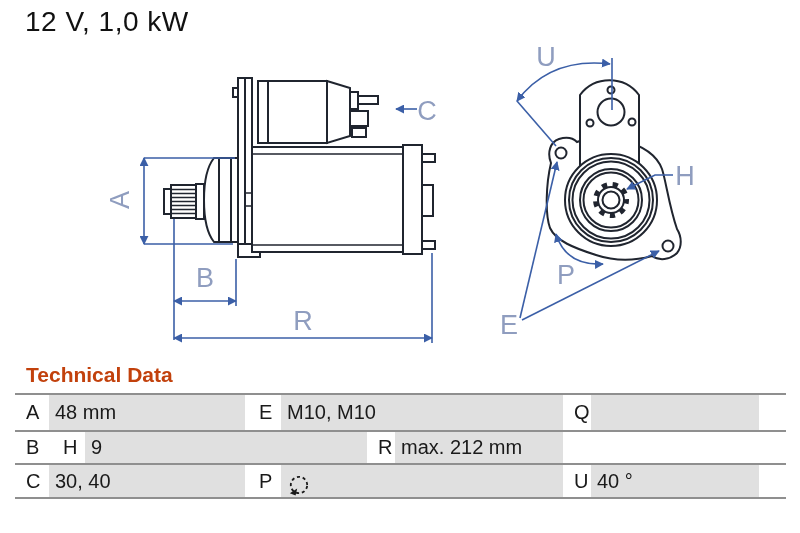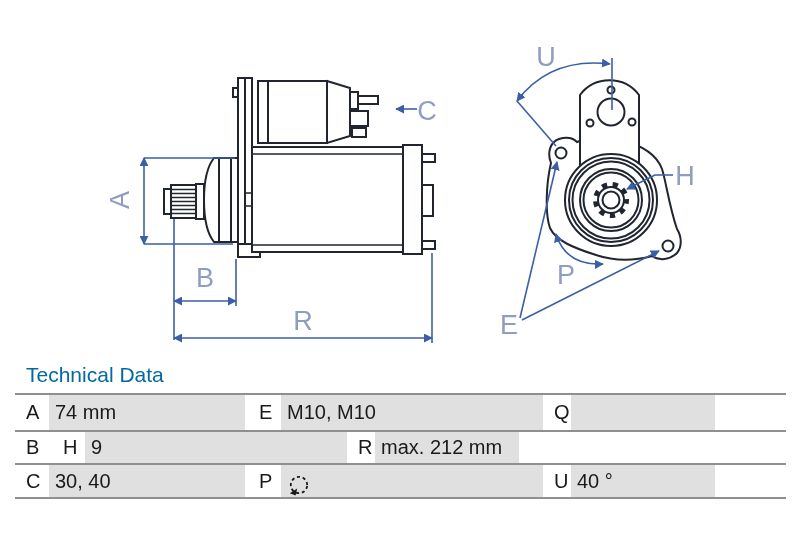--- a/index.html
+++ b/index.html
@@ -5,46 +5,47 @@
   html,body{margin:0;padding:0;background:#ffffff;}
   .screen{
     position:relative;width:800px;height:533px;background:#ffffff;overflow:hidden;
     font-family:"Liberation Sans", sans-serif;color:#1a1a1a;
   }
   .spec-title{
     position:absolute;left:25px;top:6px;font-size:28px;color:#111111;letter-spacing:0.5px;
   }
   .drawing{position:absolute;left:0;top:40px;}
   .tech-heading{
-    position:absolute;left:26px;top:363px;font-size:21px;font-weight:normal;color:#0369a1;
+    position:absolute;left:26px;top:363px;font-size:21px;font-weight:bold;color:#c2410c;
   }
   .data-table{
     position:absolute;left:15px;top:393px;width:771px;
     border-bottom:2px solid #8f8f8f;font-size:20px;
   }
   .t-row{display:flex;border-top:2px solid #8f8f8f;box-sizing:border-box;}
   .t-row.r1{height:37px;line-height:35px;}
   .t-row.r2{height:33px;line-height:31px;}
   .t-row.r3{height:34px;line-height:32px;}
   .cell{overflow:hidden;white-space:nowrap;box-sizing:border-box;}
   .key{background:#ffffff;padding-left:11px;}
   .key.k1{width:34px;}
   .key.k2{width:36px;padding-left:14px;}
   .key.k3{width:28px;}
   .val{background:#e0e0e0;padding-left:6px;}
   .val.v1{width:196px;}
-  .val.v2{width:262px;}
-  .val.v3{width:144px;}
+  .val.v2{width:282px;}
+  .val.v3{width:168px;}
   .rot-icon{vertical-align:middle;margin-top:4px;}
 </style>
 </head>
 <body>
 
 <div class="screen">
 
+  <div class="spec-title">12 V, 1,0 kW</div>
 
   <svg class="drawing" width="800" height="320" viewBox="0 40 800 320">
     <defs>
       <marker id="arr" viewBox="0 0 10 10" refX="9" refY="5" markerWidth="9" markerHeight="9" orient="auto-start-reverse" markerUnits="userSpaceOnUse">
         <path d="M0,0 L10,5 L0,10 Z" fill="#3b5fa7"></path>
       </marker>
     </defs>
 
     <g stroke="#20252f" stroke-width="2" fill="none">
 
@@ -128,21 +129,21 @@
       <text x="566" y="284">P</text>
       <text x="509" y="334">E</text>
     </g>
   </svg>
 
   <div class="tech-heading">Technical Data</div>
 
   <div class="data-table">
     <div class="t-row r1">
       <div class="cell key k1">A</div>
-      <div class="cell val v1">74 mm</div>
+      <div class="cell val v1">48 mm</div>
       <div class="cell key k2">E</div>
       <div class="cell val v2">M10, M10</div>
       <div class="cell key k3">Q</div>
       <div class="cell val v3"></div>
     </div>
     <div class="t-row r2">
       <div class="cell key k1">B</div>
       <div class="cell key k2">H</div>
       <div class="cell val v2">9</div>
       <div class="cell key k3">R</div>

